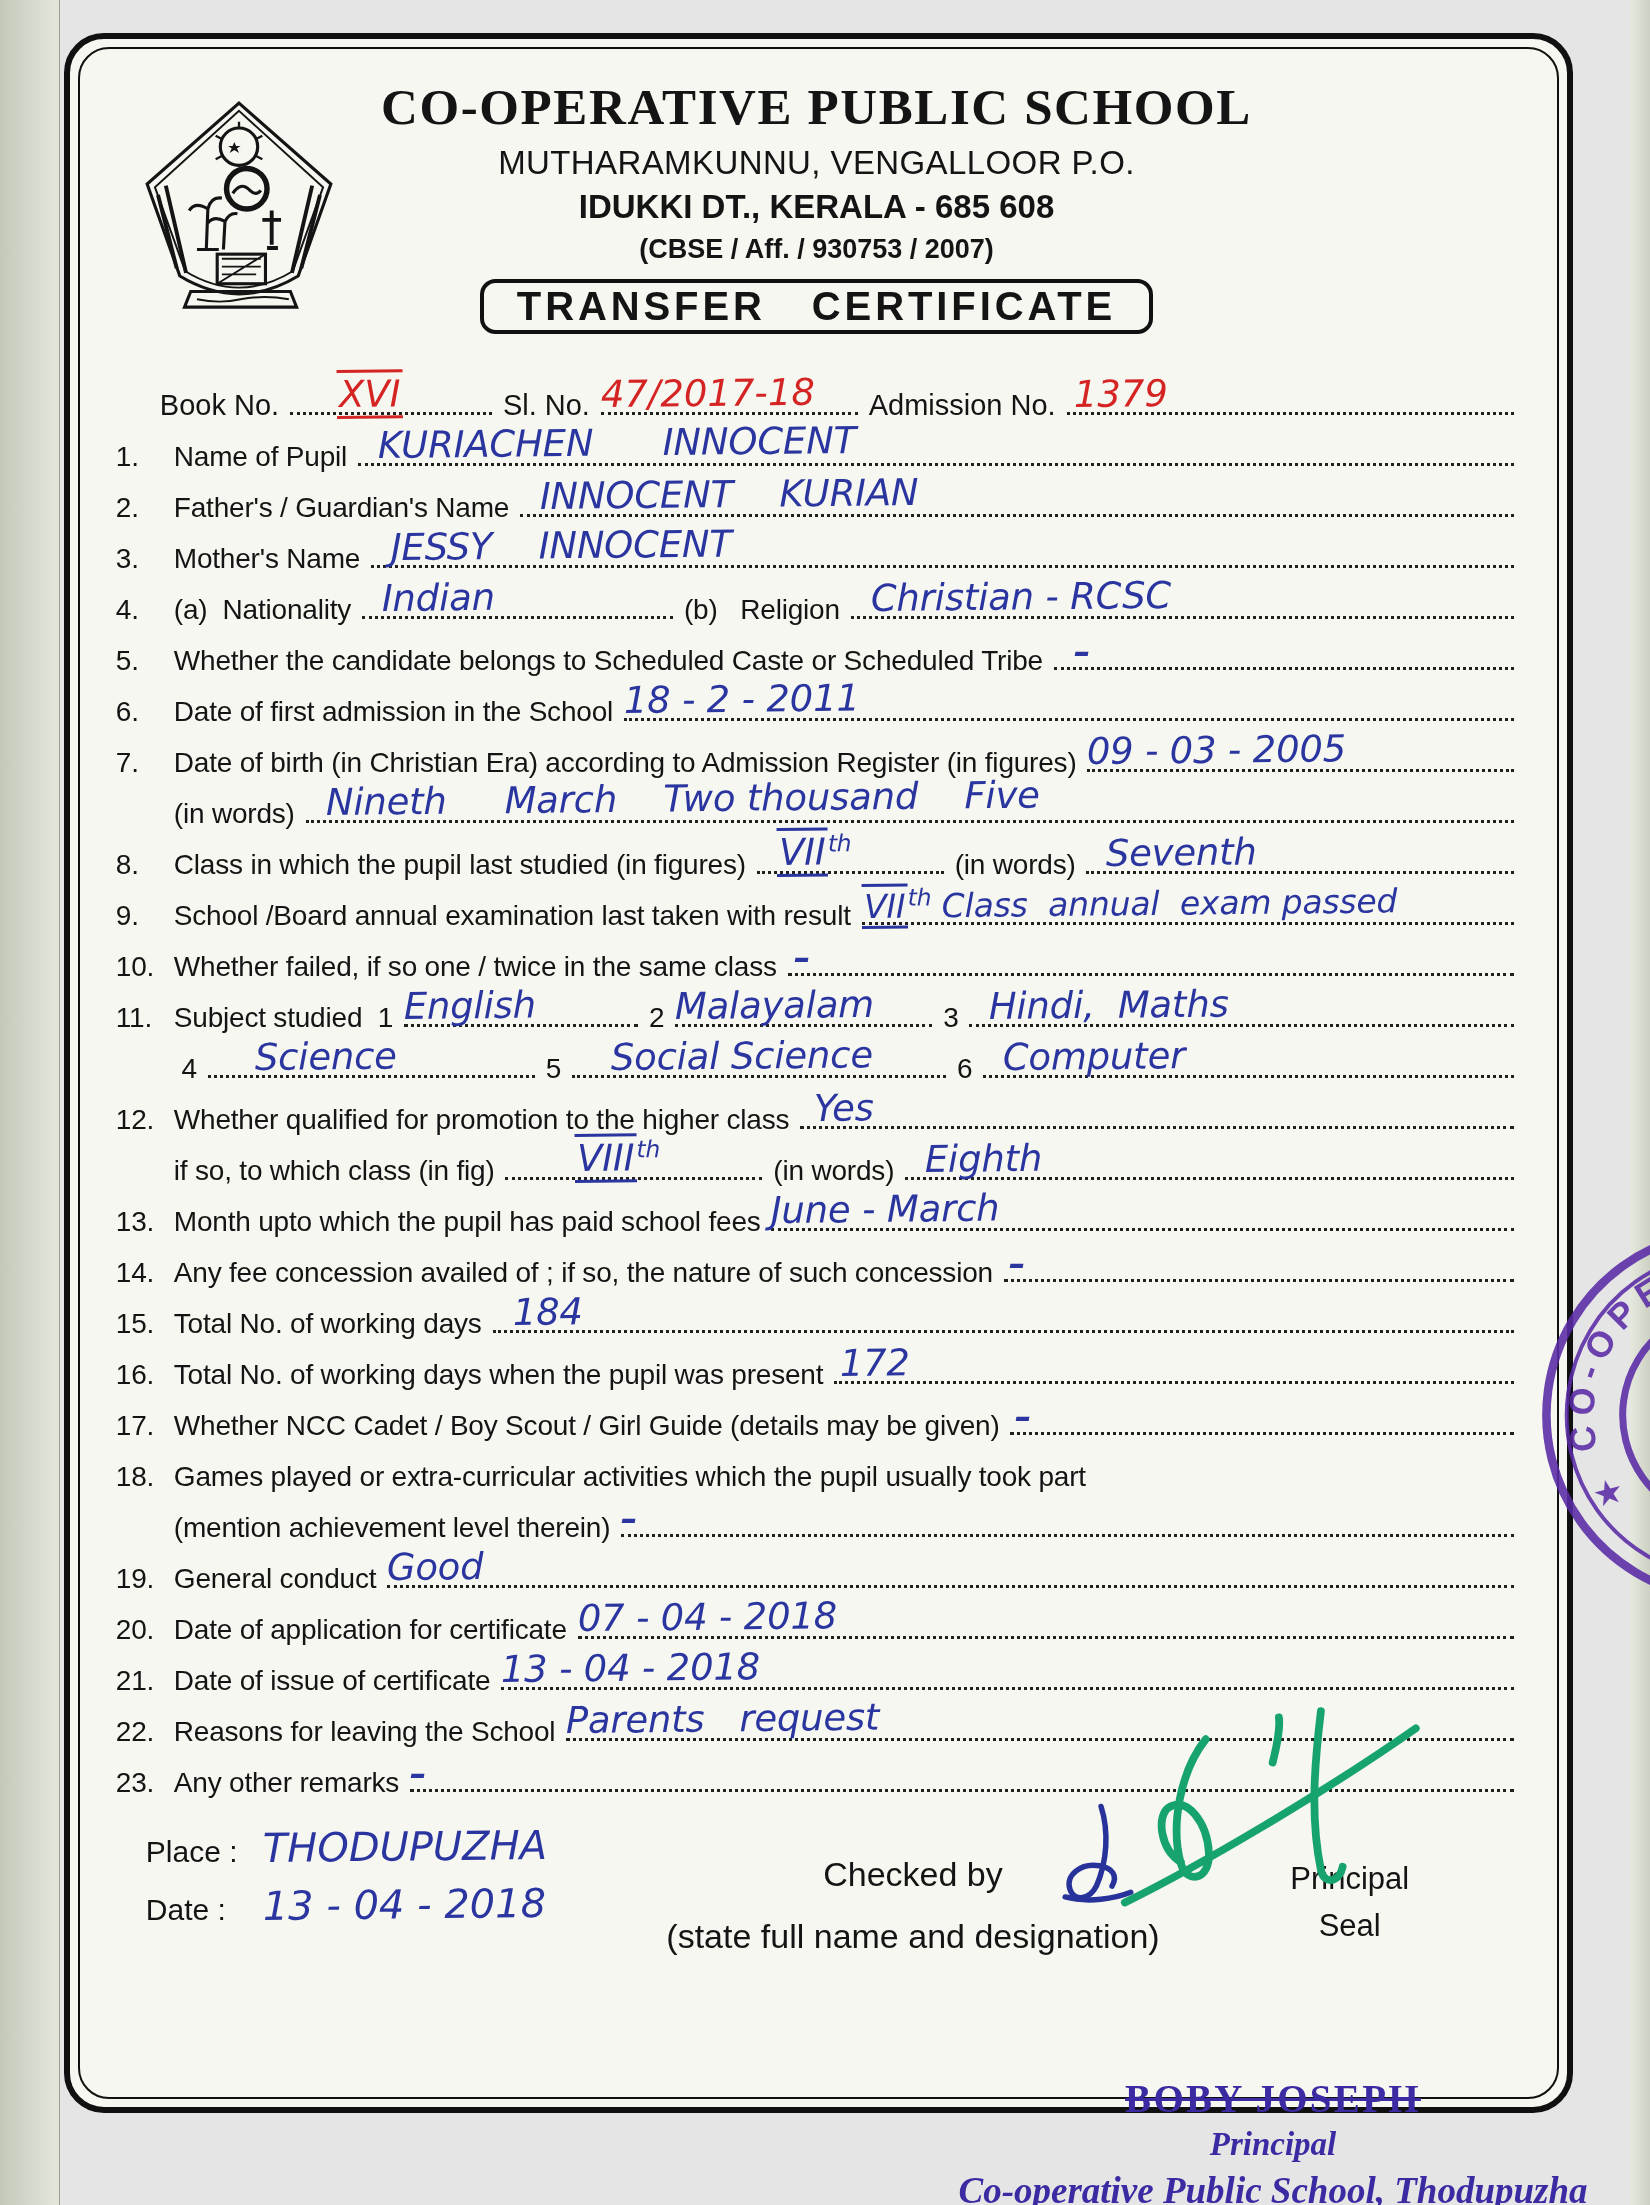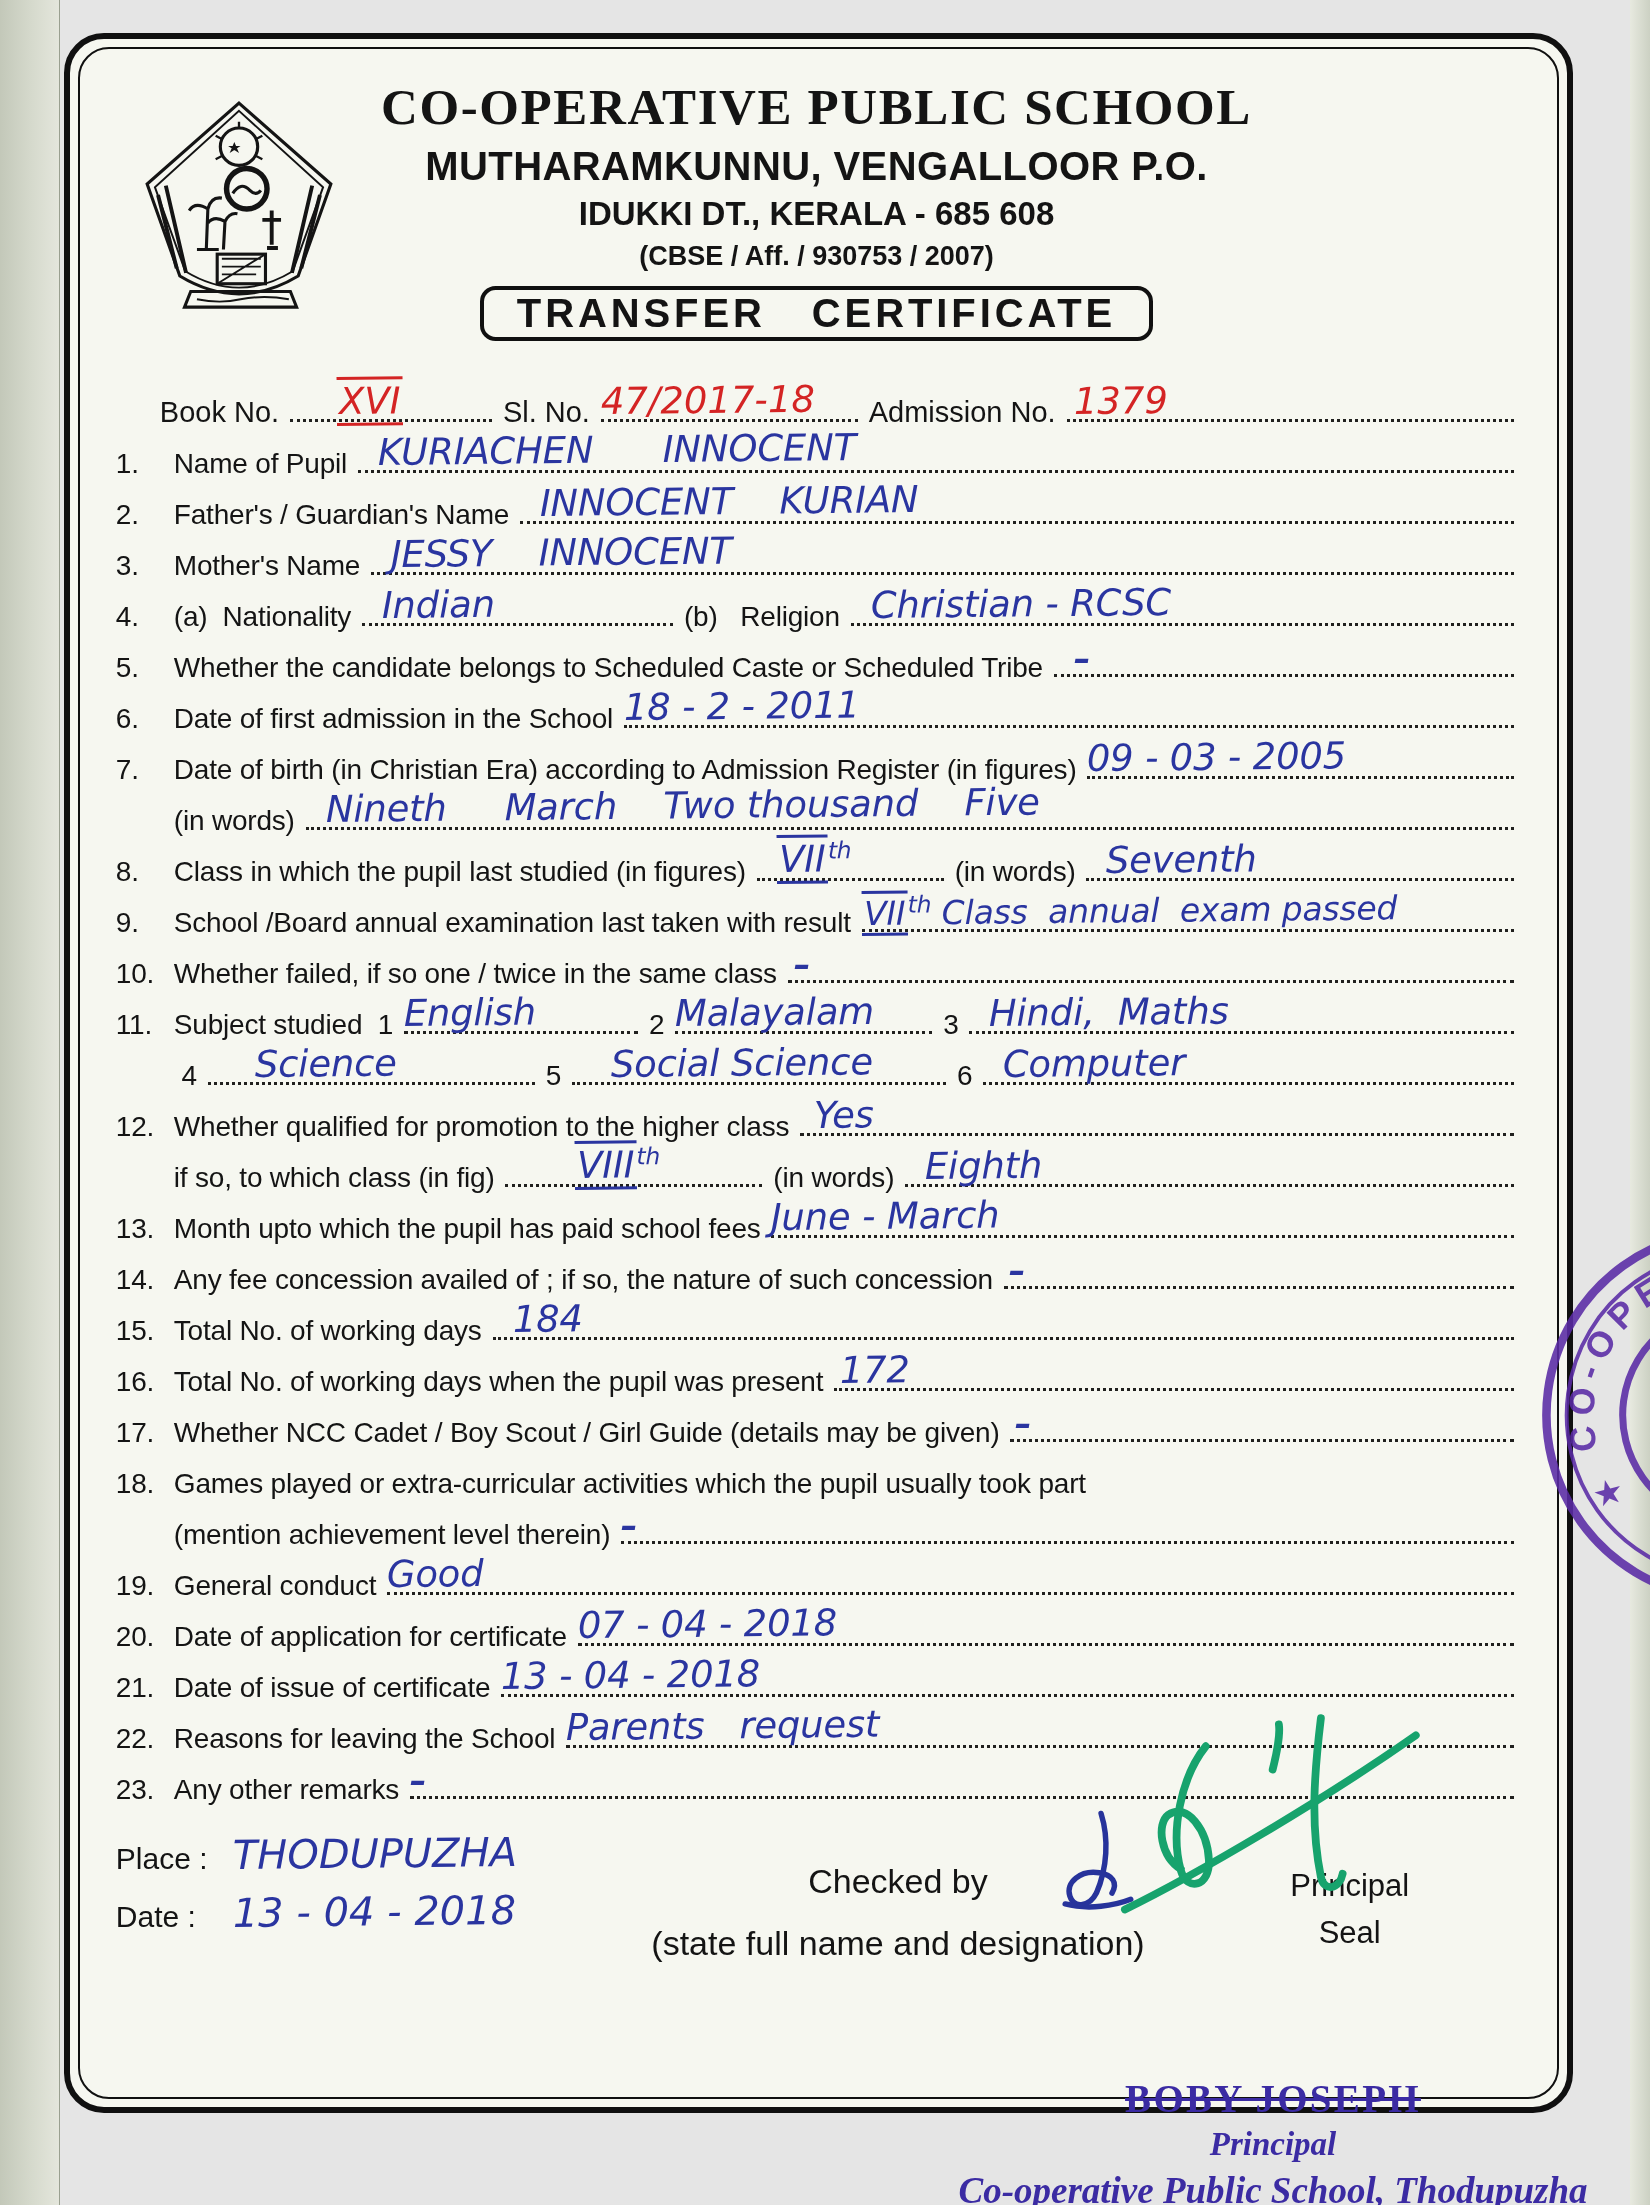--- a/index.html
+++ b/index.html
@@ -15,21 +15,21 @@
          border:6.2px solid #101010;border-radius:40px;background:#f6f7f0;}
   .frame-inner{position:absolute;left:7.8px;top:7.8px;right:7.8px;bottom:7.8px;
          border:2.3px solid #101010;border-radius:31px;}
   .content{position:absolute;left:0;top:0;right:0;bottom:0;padding:23.4px 40px 0 36px;}
 
   
   .header{position:relative;text-align:center;}
   .emblem{position:absolute;left:14px;top:14px;}
   .school-name{font-family:"Liberation Serif",serif;font-weight:bold;font-size:51px;
                letter-spacing:1.6px;margin-top:6.2px;}
-  .addr{font-weight:bold;font-size:40px;letter-spacing:0.4px;margin-top:7.8px;}
+  .addr{font-weight:normal;font-size:33px;letter-spacing:0.4px;margin-top:7.8px;}
   .addr2{font-weight:bold;font-size:33px;margin-top:6.2px;}
   .affil{font-weight:bold;font-size:27px;margin-top:7.8px;}
   .tc-box{display:inline-block;margin-top:14px;border:4.7px solid #101010;border-radius:15.6px;
           padding:1px 33px;font-weight:bold;font-size:40px;letter-spacing:3.9px;word-spacing:31px;}
 
   
   .serial-row{display:flex;align-items:flex-end;height:61px;margin-top:26.5px;padding-left:44px;
               font-size:29px;}
   .row{display:flex;align-items:flex-end;height:51px;font-size:28px;letter-spacing:-0.2px;}
   .no{flex:none;width:58px;}
@@ -41,21 +41,21 @@
   .hw{font-family:"DejaVu Sans",sans-serif;font-style:italic;color:#2a35a0;font-size:37px;
       transform:rotate(-0.6deg);transform-origin:left bottom;}
   .hw-sm{font-size:33px;}
   .hw-red{color:#d42424;}
   .rn{border-top:3.1px solid currentColor;border-bottom:3.1px solid currentColor;padding:0 2.3px;line-height:0.95;}
   .sup{font-size:23.4px;vertical-align:super;}
   .dash{font-size:33px;font-weight:bold;}
 
   
   .footer{display:flex;margin-top:26.5px;position:relative;}
-  .f-left{flex:0 0 498px;font-size:30px;}
+  .f-left{flex:0 0 498px;font-size:30px;margin-left:30px;}
   .f-left .line{display:flex;align-items:baseline;height:58px;}
   .f-left .cap{flex:none;width:117px;}
   .f-center{flex:1;text-align:center;font-size:34px;position:relative;padding-top:30px;}
   .f-right{flex:0 0 335px;text-align:center;font-size:31px;position:relative;padding-top:36px;}
   .sig-checked{position:absolute;right:31px;top:-31px;}
   .sig-green{position:absolute;left:-93px;top:-148px;pointer-events:none;}
 
   
   .seal{position:absolute;left:1520px;top:1205px;opacity:0.88;}
   

